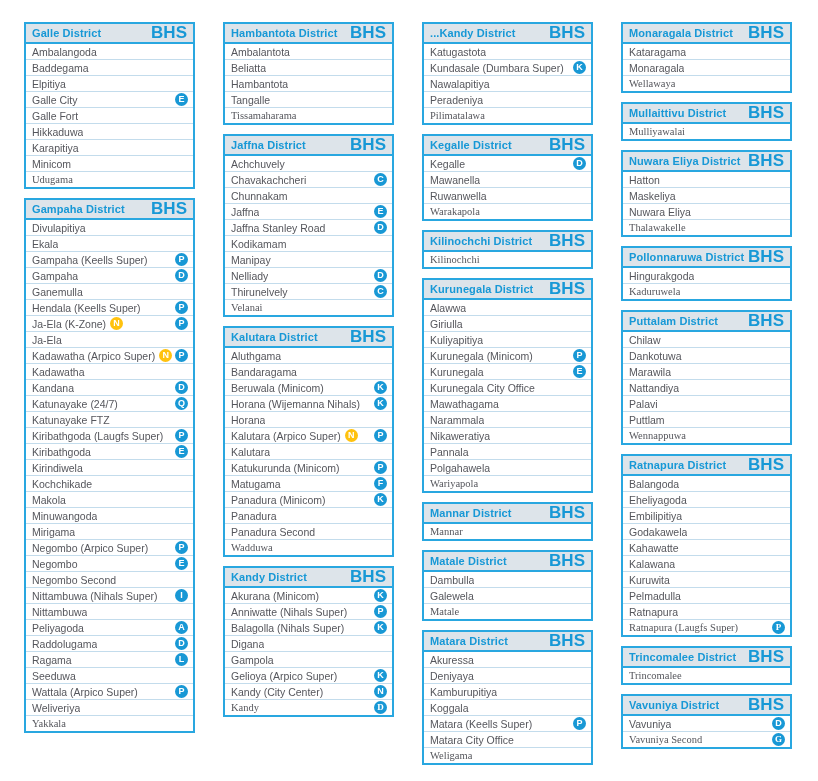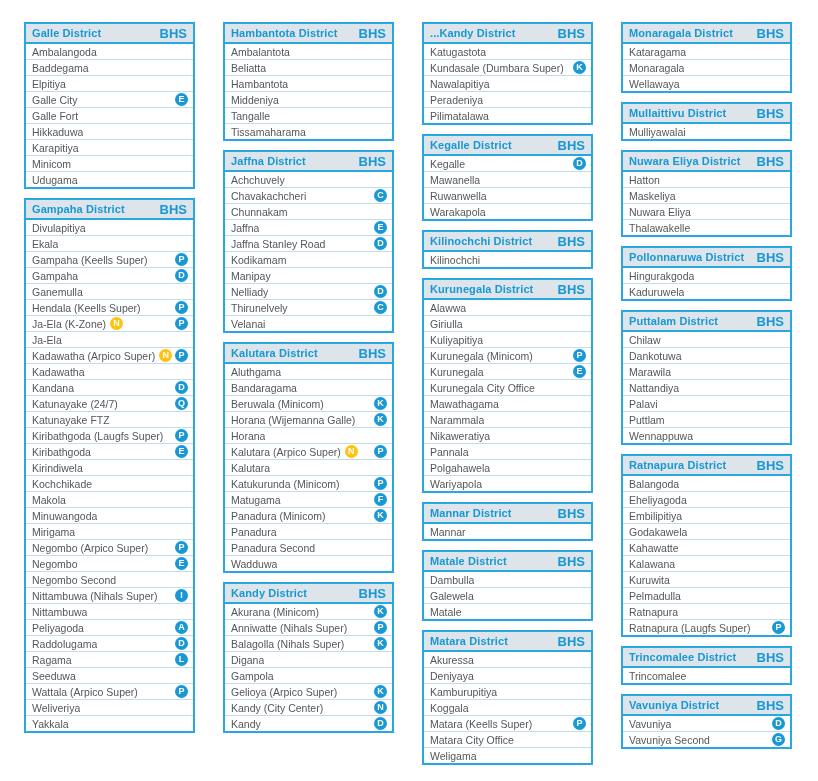--- a/index.html
+++ b/index.html
@@ -3,24 +3,24 @@
 <meta charset="utf-8">
 <style>
   html,body{margin:0;padding:0;background:#ffffff;}
   body{width:818px;height:781px;font-family:"Liberation Sans",sans-serif;-webkit-font-smoothing:antialiased;}
   #board{display:flex;align-items:flex-start;gap:28px;padding:22px 26px 10px 24px;box-sizing:border-box;}
   .col{width:171px;flex:none;display:flex;flex-direction:column;}
   .district-box{border:2px solid #29a7e0;background:#fff;margin-bottom:9px;box-sizing:border-box;}
   .hdr{display:flex;justify-content:space-between;align-items:center;height:18px;padding:0 6px;
        background:#dde4ea;border-bottom:2px solid #29a7e0;}
   .hdr .title{font-size:11px;font-weight:bold;color:#1798d6;letter-spacing:.1px;}
-  .hdr .bhs{font-size:13px;font-weight:bold;color:#1798d6;}
+  .hdr .bhs{font-size:17px;font-weight:bold;color:#1798d6;}
   .row{display:flex;justify-content:space-between;align-items:center;height:15px;
        padding:0 5px 0 6px;border-bottom:1px solid #c3dcec;}
-  .row:last-child{border-bottom:none;}
+  .row:last-child{border-bottom:none;font-family:Liberation Serif, serif;}
   .lgrp{display:flex;align-items:center;gap:4px;overflow:hidden;white-space:nowrap;}
   .lbl{font-size:10.5px;color:#55565c;}
   .badge{flex:none;width:13px;height:13px;border-radius:50%;background:#1898d5;color:#fff;
          font-size:9px;font-weight:bold;line-height:13px;text-align:center;}
   .badge.new{background:#ffc20e;}
 </style>
 </head>
 <body>
 
 <div id="board">
@@ -278,25 +278,20 @@
             <span class="lbl">Beliatta</span>
           </span>
         </div>
         <div class="row">
           <span class="lgrp">
             <span class="lbl">Hambantota</span>
           </span>
         </div>
         <div class="row">
           <span class="lgrp">
-            <span class="lbl">Middeniya</span>
-          </span>
-        </div>
-        <div class="row">
-          <span class="lgrp">
             <span class="lbl">Tangalle</span>
           </span>
         </div>
         <div class="row">
           <span class="lgrp">
             <span class="lbl">Tissamaharama</span>
           </span>
         </div>
       </section>
       <section class="district-box">
@@ -376,21 +371,21 @@
           </span>
         </div>
         <div class="row">
           <span class="lgrp">
             <span class="lbl">Beruwala (Minicom)</span>
           </span>
           <span class="badge">K</span>
         </div>
         <div class="row">
           <span class="lgrp">
-            <span class="lbl">Horana (Wijemanna Galle)</span>
+            <span class="lbl">Horana (Wijemanna Nihals)</span>
           </span>
           <span class="badge">K</span>
         </div>
         <div class="row">
           <span class="lgrp">
             <span class="lbl">Horana</span>
           </span>
         </div>
         <div class="row">
           <span class="lgrp">

